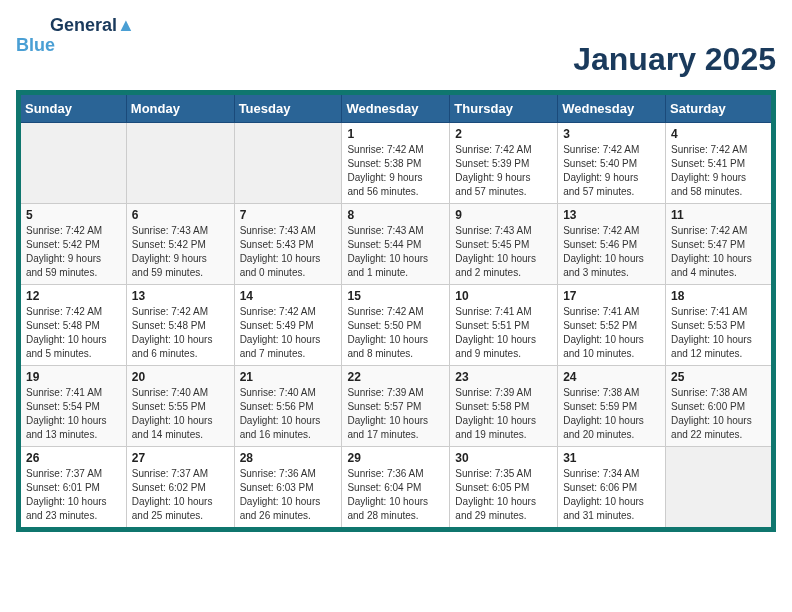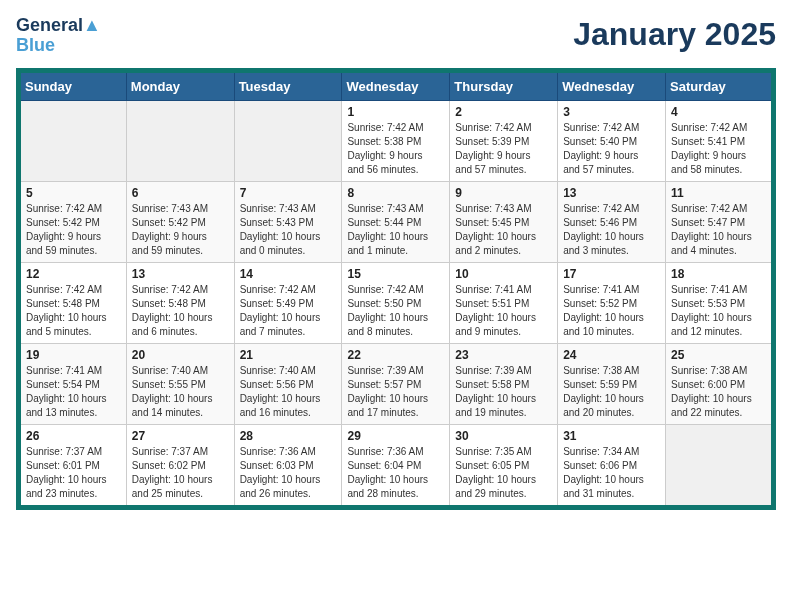--- a/index.html
+++ b/index.html
@@ -29,20 +29,21 @@
     .logo-text span {
       color: #4a9fd4;
     }
     .title-block {
       text-align: right;
     }
     .month-title {
       font-size: 32px;
       font-weight: bold;
       color: #1a3a5c;
+      margin-top: 25px;
     }
     .subtitle {
       font-size: 14px;
       color: #333;
     }
     .calendar {
       width: 100%;
       border-collapse: collapse;
       border: 5px solid #0f766e;
     }
@@ -81,21 +82,21 @@
     .empty-cell {
       background: #f0f0f0 !important;
     }
   </style>
 </head>
 <body>
 
 <div class="header">
   <div class="logo">
     <div>
-      <div style="display:flex;align-items:center;">
+      <div style="display:flex;align-items:center;margin-left:34px;">
         <span class="logo-text">General<span>▲</span></span>
       </div>
       <div class="logo-text" style="color:#4a9fd4;font-size:18px;">Blue</div>
     </div>
   </div>
   <div class="title-block">
     <div class="month-title">January 2025</div>
   </div>
 </div>
 

